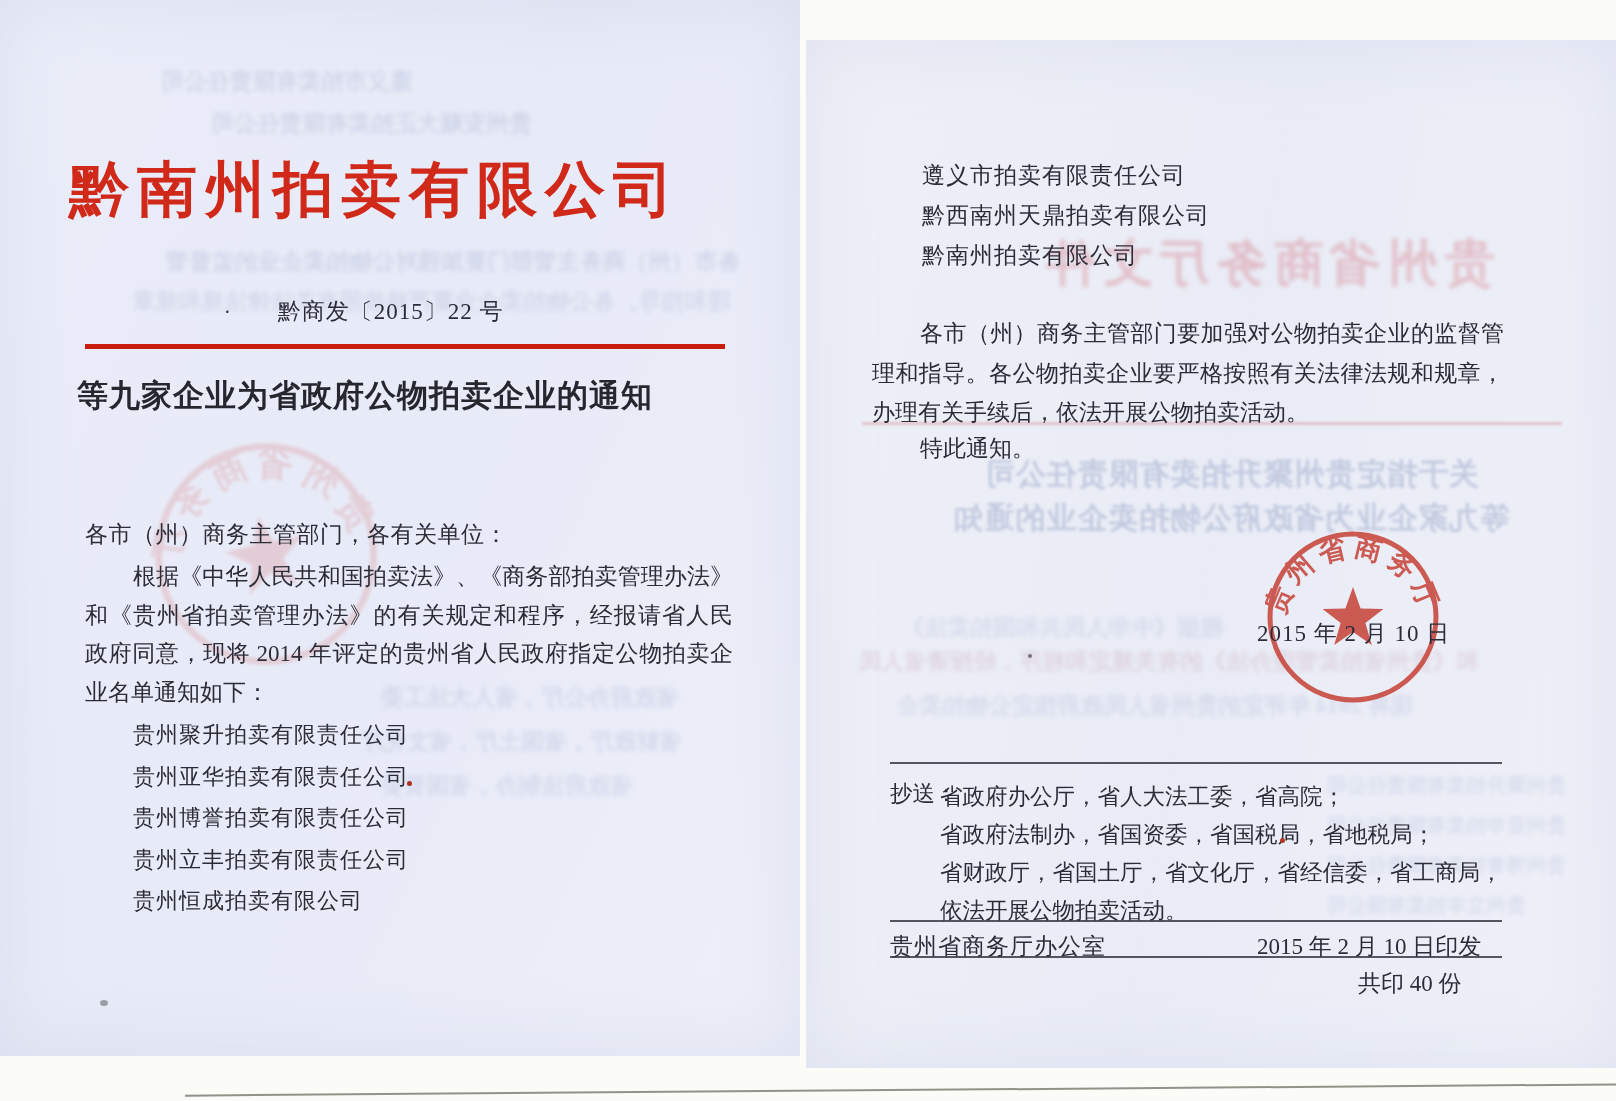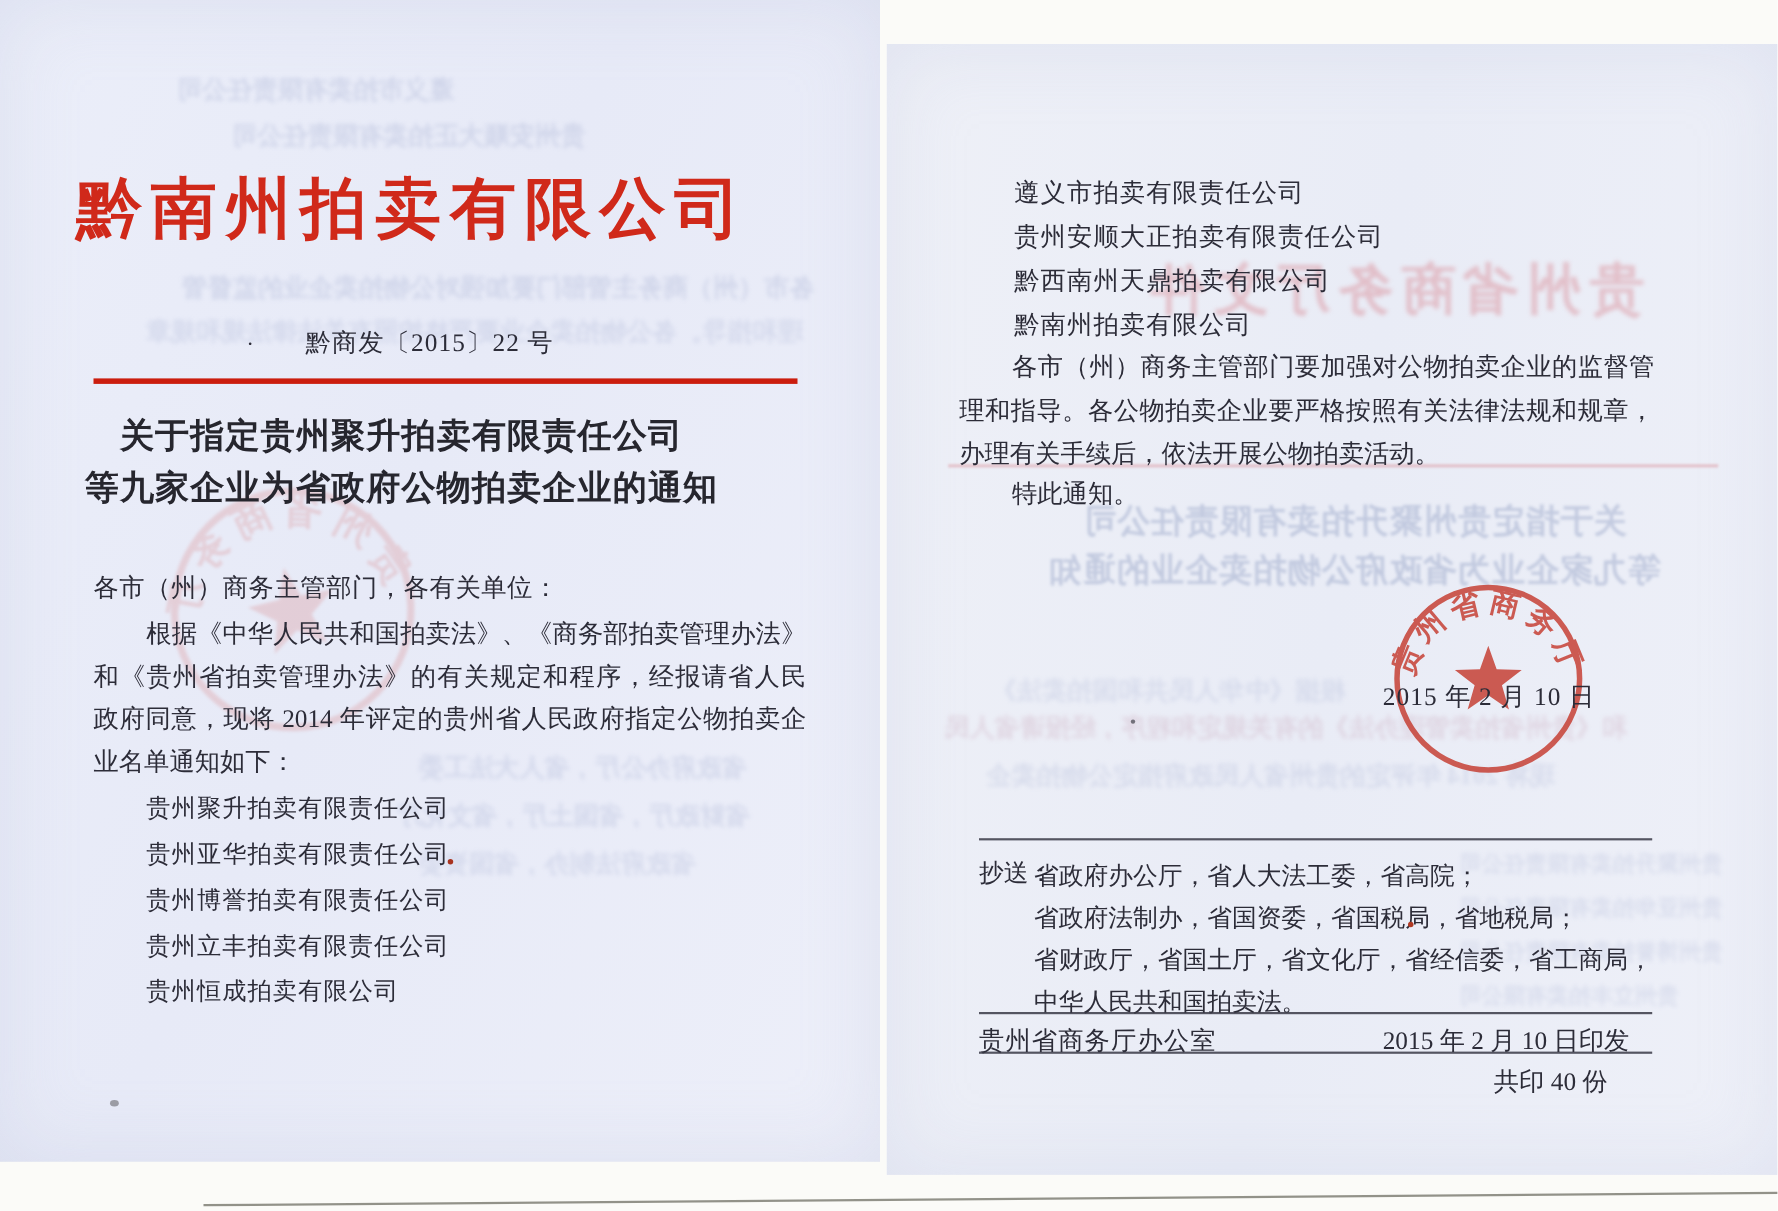--- a/index.html
+++ b/index.html
@@ -108,21 +108,20 @@
 
     <div class="abs hdr-title">黔南州拍卖有限公司</div>
 
     <div class="abs doc-number">
       <span class="mark">·</span><span>黔商发〔2015〕22 号</span>
     </div>
 
     <div class="abs red-rule"></div>
 
     <div class="abs doc-title">
-      <div>关于指定贵州聚升拍卖有限责任公司</div>
       <div>等九家企业为省政府公物拍卖企业的通知</div>
     </div>
 
     <div class="abs salutation">各市（州）商务主管部门，各有关单位：</div>
 
     <div class="abs para">
       <div class="fill indent">根据《中华人民共和国拍卖法》、《商务部拍卖管理办法》</div>
       <div class="fill">和《贵州省拍卖管理办法》的有关规定和程序，经报请省人民</div>
       <div class="fill">政府同意，现将 2014 年评定的贵州省人民政府指定公物拍卖企</div>
       <div>业名单通知如下：</div>
@@ -149,21 +148,20 @@
     <div class="ghost ghost-sm" style="left:95px;top:572px;opacity:.26;">根据《中华人民共和国拍卖法》</div>
     <div class="ghost ghost-sm" style="left:52px;top:606px;opacity:.3;color:#c6a0b4;">和《贵州省拍卖管理办法》的有关规定和程序，经报请省人民</div>
     <div class="ghost ghost-sm" style="left:90px;top:650px;opacity:.27;">现将 2014 年评定的贵州省人民政府指定公物拍卖企</div>
     <div class="ghost" style="left:520px;top:732px;font-size:20px;opacity:.25;">贵州聚升拍卖有限责任公司</div>
     <div class="ghost" style="left:520px;top:772px;font-size:20px;opacity:.25;">贵州亚华拍卖有限责任公司</div>
     <div class="ghost" style="left:520px;top:812px;font-size:20px;opacity:.24;">贵州博誉拍卖有限责任公司</div>
     <div class="ghost" style="left:520px;top:852px;font-size:20px;opacity:.24;">贵州立丰拍卖有限公司</div>
 
     <div class="abs rp-company-list">
       <div>遵义市拍卖有限责任公司</div>
-      <div>贵州安顺大正拍卖有限责任公司</div>
       <div>黔西南州天鼎拍卖有限公司</div>
       <div>黔南州拍卖有限公司</div>
     </div>
 
     <div class="abs rp-para">
       <div class="fill indent">各市（州）商务主管部门要加强对公物拍卖企业的监督管</div>
       <div class="fill">理和指导。各公物拍卖企业要严格按照有关法律法规和规章，</div>
       <div>办理有关手续后，依法开展公物拍卖活动。</div>
     </div>
 
@@ -180,21 +178,21 @@
 
     <div class="abs sign-date">2015 年 2 月 10 日</div>
 
     <div class="abs thin-rule r1"></div>
 
     <div class="abs cc-label">抄送：</div>
     <div class="abs cc-lines">
       <div>省政府办公厅，省人大法工委，省高院；</div>
       <div>省政府法制办，省国资委，省国税局，省地税局；</div>
       <div>省财政厅，省国土厅，省文化厅，省经信委，省工商局，</div>
-      <div>中华人民共和国拍卖法。</div>
+      <div>依法开展公物拍卖活动。</div>
     </div>
 
     <div class="abs thin-rule r2"></div>
     <div class="abs footer-issuer">贵州省商务厅办公室</div>
     <div class="abs footer-printdate">2015 年 2 月 10 日印发</div>
     <div class="abs thin-rule r3"></div>
     <div class="abs footer-copies">共印 40 份</div>
 
     <div class="speck" style="left:474px;top:798px;width:5px;height:5px;background:#b03a24;"></div>
     <div class="speck" style="left:222px;top:614px;width:4px;height:4px;background:#55555e;opacity:.8;"></div>

